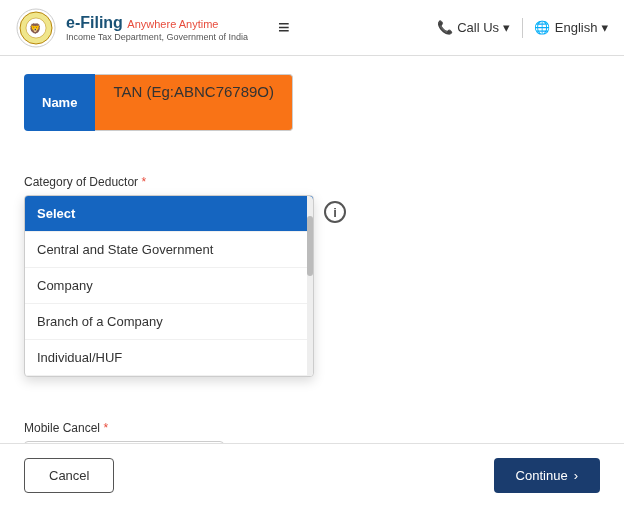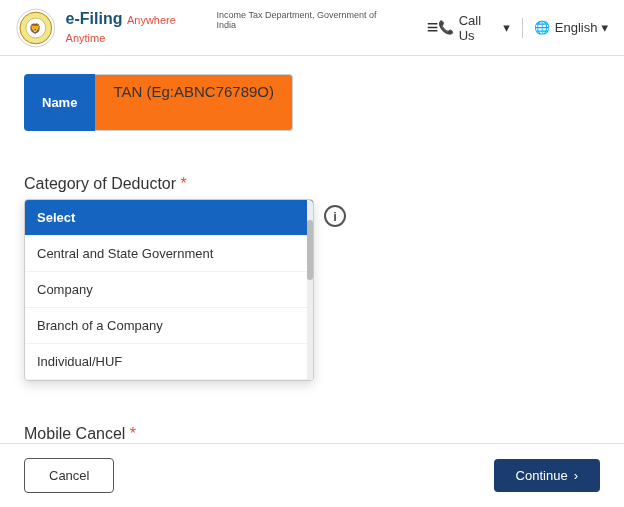--- a/index.html
+++ b/index.html
@@ -25,21 +25,21 @@
       display: flex;
       align-items: center;
       gap: 10px;
     }
     .logo-emblem {
       width: 40px;
       height: 40px;
     }
     .logo-text {
       display: flex;
-      flex-direction: row;
+      flex-direction: column;
     }
     .logo-efiling {
       font-size: 16px;
       font-weight: bold;
       color: #1a5276;
     }
     .logo-efiling span.anywhere {
       color: #e74c3c;
       font-size: 11px;
       font-weight: normal;
@@ -107,21 +107,21 @@
       padding: 8px 18px;
       font-size: 15px;
       border: 1px solid #ccc;
       border-left: none;
       border-radius: 0 4px 4px 0;
       cursor: pointer;
     }
 
     
     .field-label {
-      font-size: 16px;
+      font-size: 12px;
       color: #333;
       margin-bottom: 6px;
       margin-top: 44px;
     }
     .required {
       color: #e74c3c;
     }
 
     
     .dropdown-container {
@@ -260,21 +260,20 @@
     }
 
     
     .footer {
       position: absolute;
       bottom: 0;
       left: 0;
       right: 0;
       display: flex;
       justify-content: space-between;
-      align-items: center;
       padding: 14px 24px;
       border-top: 1px solid #e0e0e0;
       background: #fff;
     }
     .cancel-btn {
       border: 1px solid #555;
       background: #fff;
       color: #333;
       padding: 9px 24px;
       font-size: 13px;

